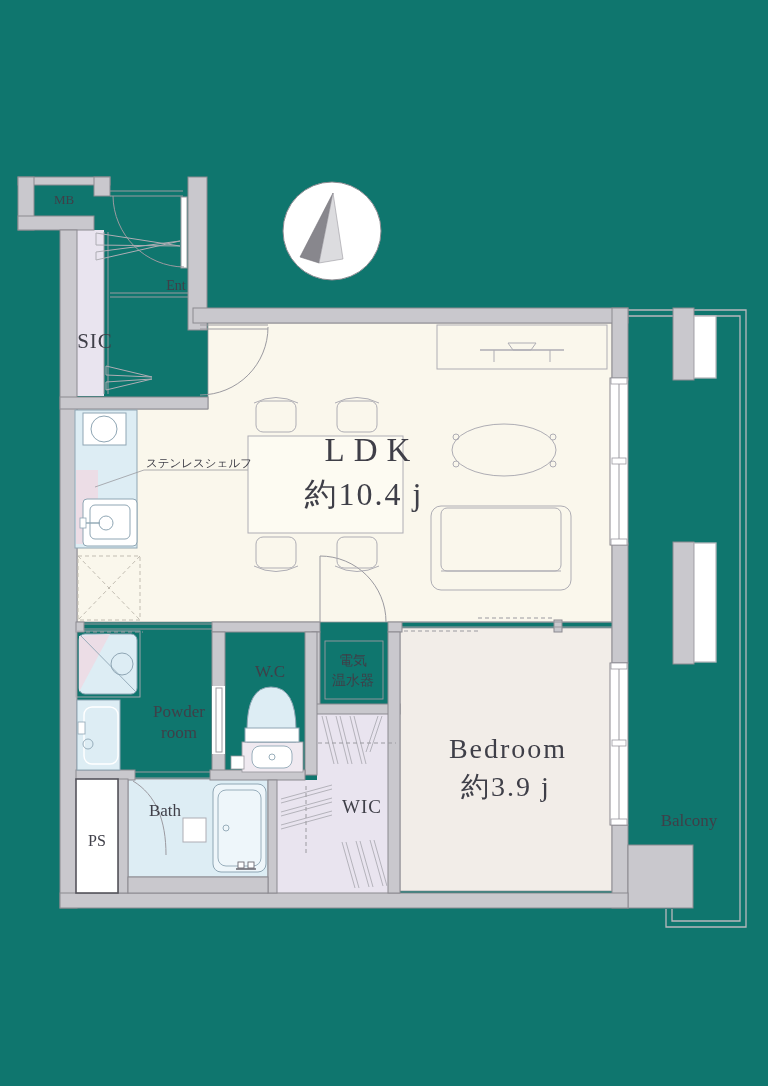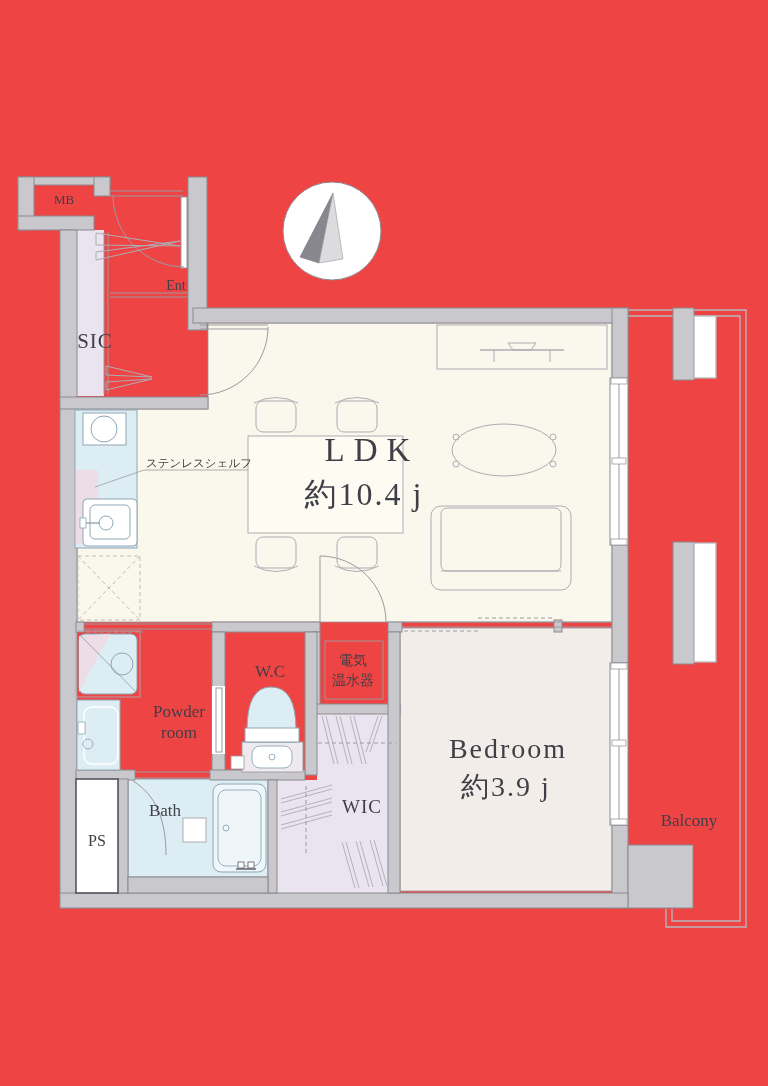--- a/index.html
+++ b/index.html
@@ -1,16 +1,16 @@
 <!DOCTYPE html>
 <html style="--wall: #c9c8cd; --wall_stroke: #8b8a90; --floor_ldk: #faf7ec; --floor_bedroom: #f2ede8; --fixture_blue: #ddedf4; --fixture_line: #8fa6b4; --closet_lavender: #e9e4ef; --accent_pink: #ecdde6; --line: #9b9aa0; --furn_line: #aeadb4; --fridge_line: #c2bdb2; --balcony_line: #b9b8bd; --text: #3f3f48;"><head>
 <meta charset="utf-8">
 <style>
   html,body{margin:0;padding:0;background:#ffffff;}
-  .stage{position:relative;width:768px;height:1086px;background:#ef4444;overflow:hidden;}
+  .stage{position:relative;width:768px;height:1086px;background:#0f766e;overflow:hidden;}
   svg{display:block;}
   .wall{fill:var(--wall);stroke:var(--wall_stroke);stroke-width:1;}
   .thin{stroke:var(--line);stroke-width:1;fill:none;}
   .lite{stroke:var(--furn_line);stroke-width:1;fill:none;}
   .arc{stroke:var(--line);stroke-width:1;fill:none;}
   .dash{stroke:var(--line);stroke-width:1;fill:none;stroke-dasharray:4 3;}
   .fridge{stroke:var(--fridge_line);stroke-width:1;fill:none;stroke-dasharray:4 3;}
   .blue{fill:var(--fixture_blue);stroke:var(--fixture_line);stroke-width:1;}
   .bluefloor{fill:var(--fixture_blue);stroke:var(--line);stroke-width:1;}
   .lav{fill:var(--closet_lavender);stroke:none;}

